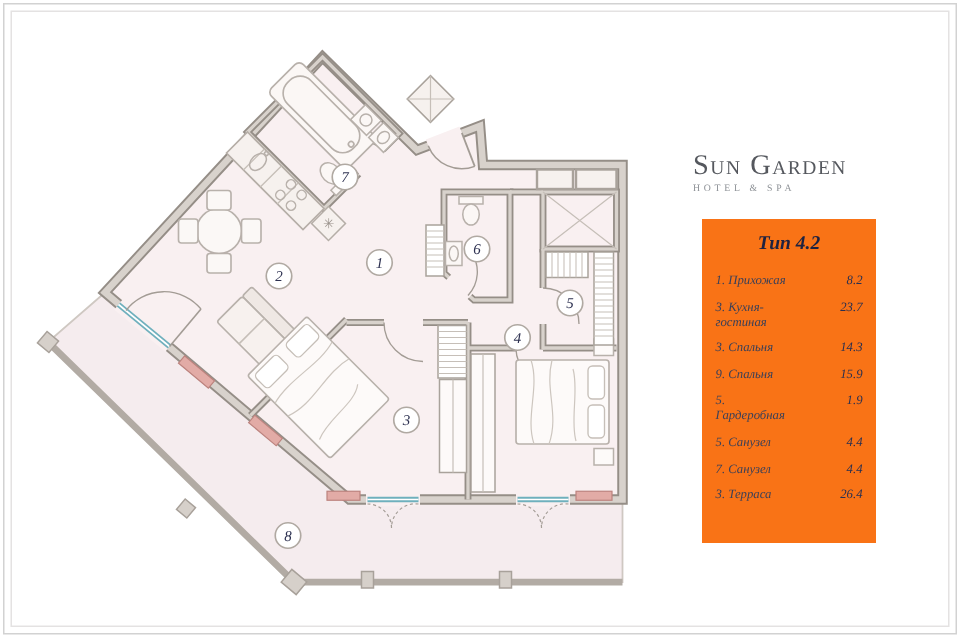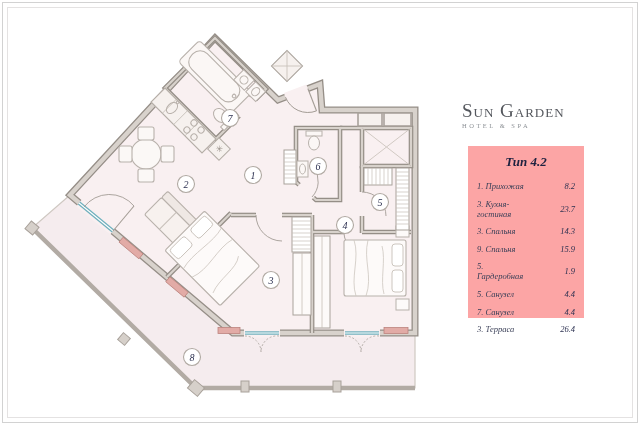--- a/index.html
+++ b/index.html
@@ -6,25 +6,25 @@
   .stage{position:relative;width:640px;height:425px;background:#ffffff;overflow:hidden;
          font-family:"Liberation Serif", serif;}
   .frame-outer{position:absolute;inset:2px;border:1px solid #d2d2d2;pointer-events:none;}
   .frame-inner{position:absolute;inset:7px;border:1px solid #e4e2e2;pointer-events:none;}
   svg.plan{position:absolute;left:0;top:0;}
   .brand{position:absolute;left:462px;top:101px;width:130px;color:#53565c;}
   .brand-name{font-family:"Liberation Serif",serif;font-variant:small-caps;font-size:19px;
               letter-spacing:1px;color:#55585e;line-height:20px;}
   .brand-tagline{font-family:"Liberation Serif",serif;font-size:6.5px;letter-spacing:2.5px;
               color:#8d9196;margin-top:1px;}
-  .type-card{position:absolute;left:468px;top:146px;width:116px;height:172px;
-             background:#fca5a5;box-sizing:border-box;padding:8px 9px 0 9px;}
+  .type-card{position:absolute;left:468px;top:146px;width:116px;height:216px;
+             background:#f97316;box-sizing:border-box;padding:8px 9px 0 9px;}
   .type-title{font-size:13px;font-weight:bold;font-style:italic;color:#1e2240;
               text-align:center;margin-bottom:11px;}
-  .area-row{display:flex;justify-content:space-between;align-items:center;
+  .area-row{display:flex;justify-content:space-between;align-items:flex-start;
             font-style:italic;font-size:8.5px;color:#3b4058;margin-bottom:7.6px;}
   .area-row .val{color:#2b3050;margin-left:40px;}
 </style>
 </head>
 <body>
 
 <div class="stage">
   <div class="frame-outer"></div>
   <div class="frame-inner"></div>
 

